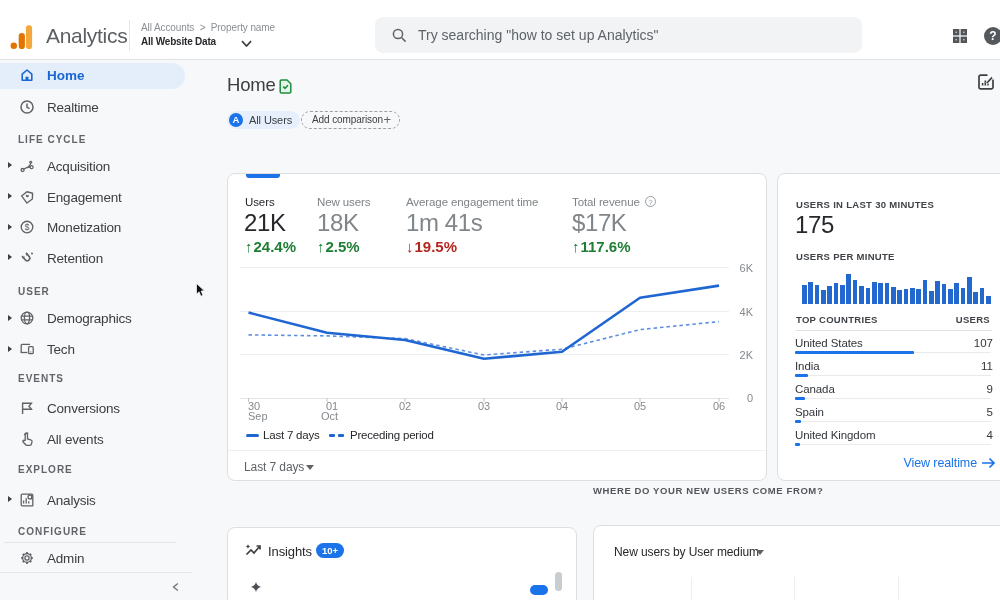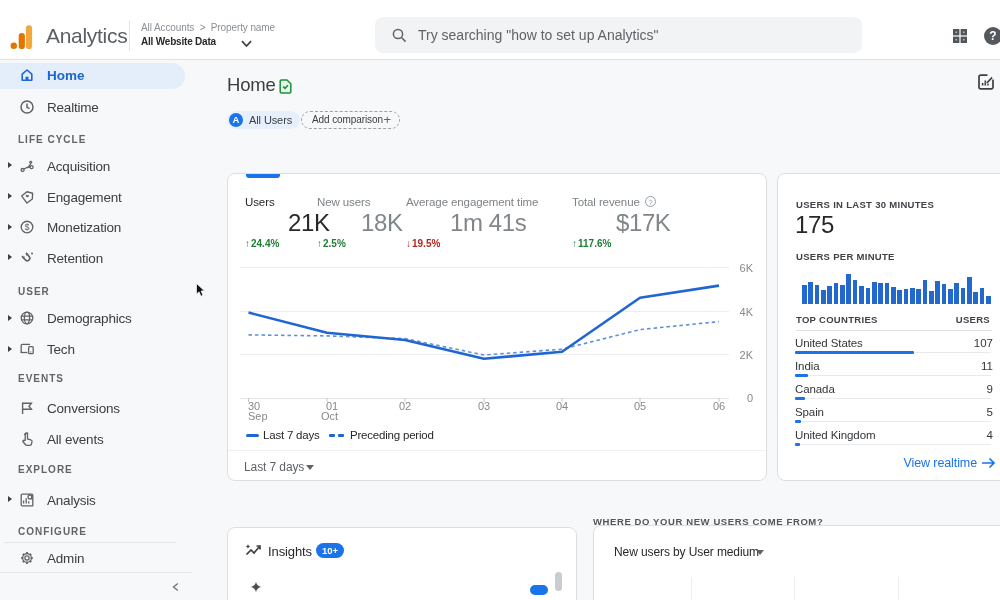--- a/index.html
+++ b/index.html
@@ -21,22 +21,22 @@
   .navitem { position:absolute; left:47px; font-size:13.5px; color:#3c4043; letter-spacing:-0.2px; }
   .navico { position:absolute; left:20px; width:14px; height:14px; }
   .navexp { position:absolute; left:8px; width:0; height:0; border-left:4.5px solid #3c4043;
             border-top:3.8px solid transparent; border-bottom:3.8px solid transparent; }
   #homepill { position:absolute; left:0; top:63px; width:185px; height:26px; background:#e4eefb; border-radius:0 13px 13px 0; }
   .sdiv { position:absolute; height:1px; background:#e4e6e8; }
   
   .card { position:absolute; background:#fff; border:1px solid #dcdee1; border-radius:8px; }
   
   .mlbl { position:absolute; font-size:11.5px; color:#7e8387; letter-spacing:-0.1px; }
-  .mval { position:absolute; font-size:24px; color:#81868a; letter-spacing:-0.4px;margin-left:44px; }
-  .mdel { position:absolute; top:64px; font-size:10px; font-weight:bold; color:#1e7e34; }
+  .mval { position:absolute; font-size:24px; color:#81868a; letter-spacing:-0.4px; }
+  .mdel { position:absolute; top:64px; font-size:15px; font-weight:bold; color:#1e7e34; }
   .up:before { content:"\2191"; margin-right:1px; }
   .dn:before { content:"\2193"; margin-right:1px; }
   
   .ylab { position:absolute; font-size:11px; color:#85898d; text-align:right; width:20px; }
   .xlab { position:absolute; top:401px; font-size:11px; color:#85898d; text-align:center; line-height:10px; }
   .grid { position:absolute; left:240px; width:489px; height:1px; background:#eceef0; }
   
   .rclbl { font-size:9.5px; font-weight:bold; color:#3f4347; letter-spacing:0.3px; }
   .cname { position:absolute; left:795px; font-size:11.5px; color:#33363a; letter-spacing:-0.1px; }
   .cval  { position:absolute; font-size:11.5px; color:#33363a; }
@@ -317,21 +317,21 @@
     <div class="rbar" style="top:420px;width:6px"></div>
 <div class="cname" style="top:429px">United Kingdom</div>
     <div class="cval" style="top:429px;position:absolute;left:962px;width:31px;text-align:right">4</div>
 <div class="rline" style="top:444px"></div>
     <div class="rbar" style="top:443px;width:5px"></div>
 <div class="abs" style="left:860px;top:456px;width:117px;text-align:right;font-size:12.5px;color:#1a73e8;letter-spacing:-0.1px">View realtime</div>
 <svg class="abs" style="left:981px;top:457px" width="15" height="12" viewBox="0 0 15 12">
       <path d="M1 6 H13 M8.5 1.5 L13 6 L8.5 10.5" fill="none" stroke="#1a73e8" stroke-width="1.7"></path>
     </svg>
 
-<div class="abs" style="left:593px;top:516px;font-size:9.5px;font-weight:bold;color:#53575b;letter-spacing:0.6px">WHERE DO YOUR NEW USERS COME FROM?</div>
+<div class="abs" style="left:593px;top:485px;font-size:9.5px;font-weight:bold;color:#53575b;letter-spacing:0.6px">WHERE DO YOUR NEW USERS COME FROM?</div>
 <div class="card" style="left:227px;top:527px;width:350px;height:80px">
   <svg class="abs" style="left:17px;top:15px" width="18" height="16" viewBox="0 0 18 16">
         <path d="M1.5 11.5 L6 7 L9 10 L14.5 3.5" fill="none" stroke="#3c4043" stroke-width="1.7"></path>
         <path d="M11.5 3 H15 V6.5" fill="none" stroke="#3c4043" stroke-width="1.7"></path>
         <path d="M3 1 C3.2 2.4 4.1 3.3 5.5 3.5 C4.1 3.7 3.2 4.6 3 6 C2.8 4.6 1.9 3.7 0.5 3.5 C1.9 3.3 2.8 2.4 3 1 Z" fill="#3c4043"></path>
       </svg>
   <div class="abs" style="left:40px;top:16px;font-size:13px;color:#26282b;letter-spacing:-0.1px">Insights</div>
   <div class="abs" style="left:88px;top:14.5px;height:15px;background:#1a73e8;border-radius:8px;color:#fff;font-size:9.5px;font-weight:bold;line-height:15px;padding:0 6px">10+</div>
   <svg class="abs" style="left:22px;top:53px" width="12" height="12" viewBox="0 0 12 12">
         <path d="M6 0.8 C6.4 3.5 8.5 5.6 11.2 6 C8.5 6.4 6.4 8.5 6 11.2 C5.6 8.5 3.5 6.4 0.8 6 C3.5 5.6 5.6 3.5 6 0.8 Z" fill="#4a4e52"></path>

